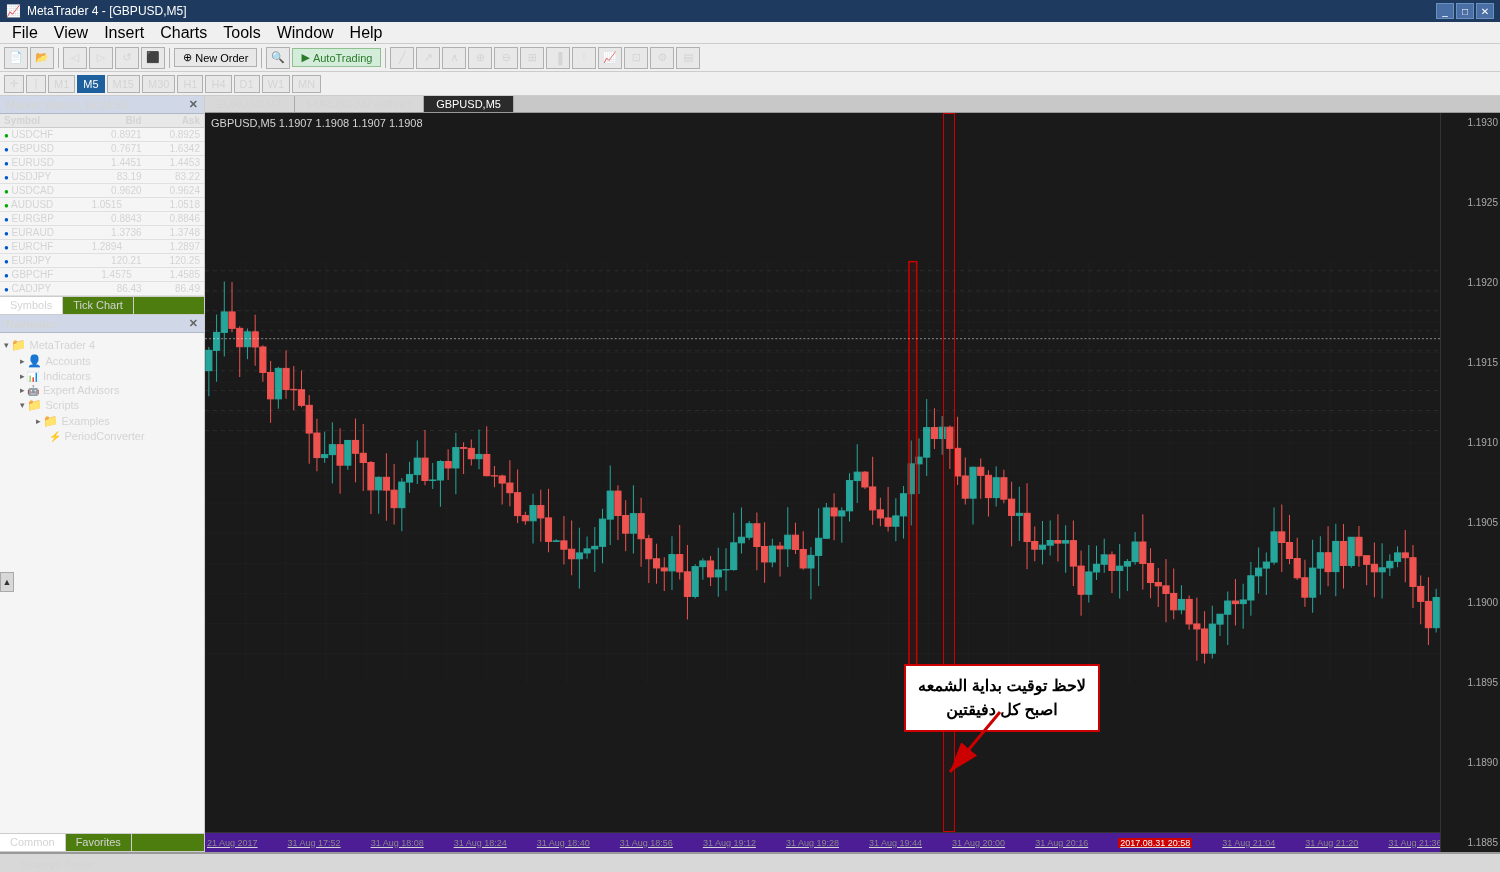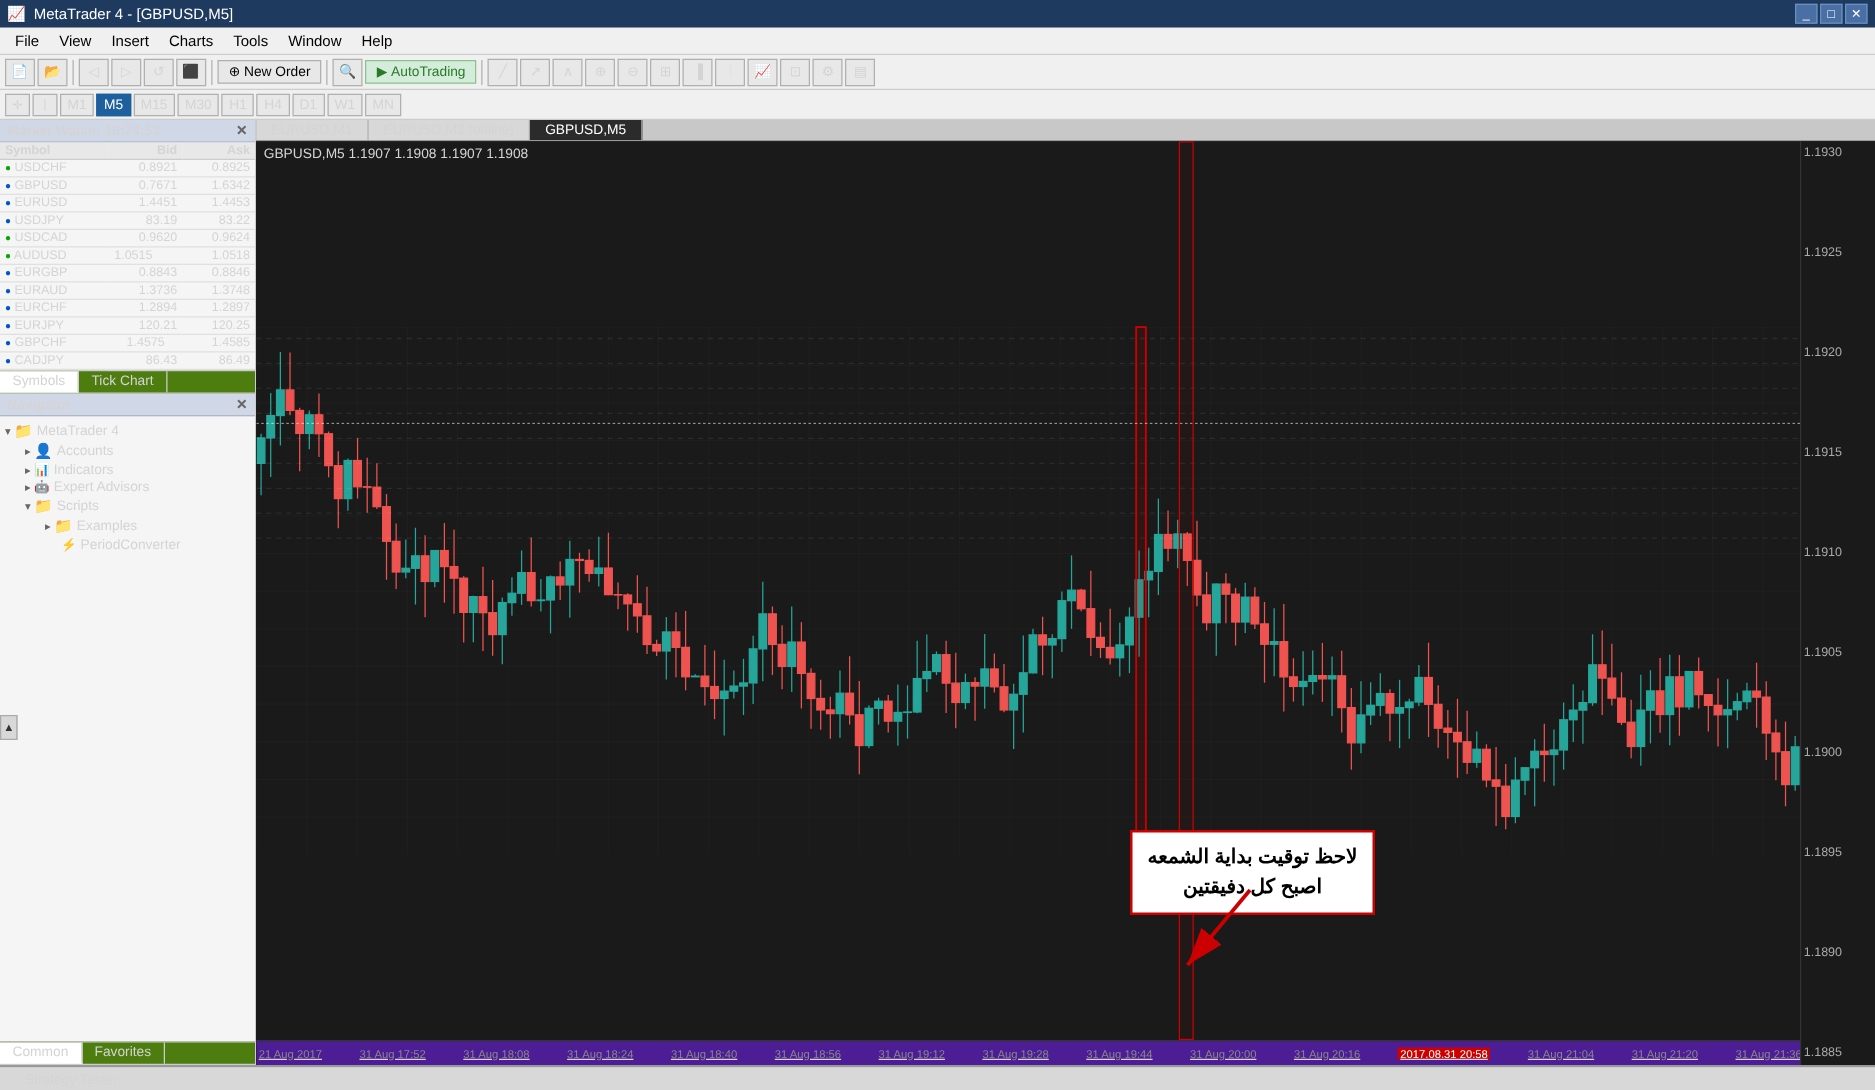--- a/index.html
+++ b/index.html
@@ -6,21 +6,21 @@
     body { width: 1500px; height: 872px; background: #2b2b2b; font-family: 'Segoe UI', Tahoma, Arial, sans-serif; font-size: 11px; color: #d4d4d4; overflow: hidden; }
 
     
     #titlebar { background: #1e3a5f; height: 22px; display: flex; align-items: center; justify-content: space-between; padding: 0 6px; color: #fff; font-size: 12px; }
     #titlebar-left { display: flex; align-items: center; gap: 6px; }
     #titlebar-controls { display: flex; gap: 2px; }
     .titlebar-btn { width: 18px; height: 16px; background: #4a6fa5; border: 1px solid #6a8fc0; color: #fff; font-size: 10px; display: flex; align-items: center; justify-content: center; cursor: pointer; }
 
     
     #menubar { background: #f0f0f0; height: 22px; display: flex; align-items: center; padding: 0 4px; border-bottom: 1px solid #ccc; }
-    .menu-item { padding: 2px 8px; color: #000; font-size: 12px; cursor: pointer; }
+    .menu-item { padding: 2px 8px; color: #000; font-size: 16px; cursor: pointer; }
 
     
     #toolbar1 { background: #f0f0f0; height: 28px; display: flex; align-items: center; padding: 2px 4px; border-bottom: 1px solid #ccc; gap: 2px; }
     .tb-btn { width: 24px; height: 22px; background: #e8e8e8; border: 1px solid #b0b0b0; display: flex; align-items: center; justify-content: center; cursor: pointer; font-size: 11px; }
     .tb-separator { width: 1px; height: 20px; background: #b0b0b0; margin: 0 2px; }
     .tb-new-order { background: #e8e8e8; border: 1px solid #b0b0b0; padding: 2px 8px; font-size: 11px; cursor: pointer; display: flex; align-items: center; gap: 3px; }
     .tb-autotrading { background: #d4edda; border: 1px solid #90c090; padding: 2px 8px; font-size: 11px; cursor: pointer; display: flex; align-items: center; gap: 3px; color: #2a7a2a; }
 
     
     #toolbar2 { background: #f0f0f0; height: 24px; display: flex; align-items: center; padding: 2px 4px; border-bottom: 1px solid #ccc; gap: 2px; }
@@ -70,21 +70,21 @@
 
     
     #chart-canvas { flex: 1; position: relative; background: #1a1a1a; overflow: hidden; }
     #chart-header-info { position: absolute; top: 4px; left: 6px; font-size: 11px; color: #d4d4d4; z-index: 5; }
 
     
     #candle-svg { width: 100%; height: 100%; }
 
     
     #price-axis { position: absolute; right: 0; top: 0; width: 60px; height: 100%; background: #1a1a1a; border-left: 1px solid #333; display: flex; flex-direction: column; justify-content: space-between; padding: 4px 2px; }
-    .price-label { font-size: 10px; color: #aaa; text-align: left; }
+    .price-label { font-size: 10px; color: #aaa; text-align: right; }
 
     
     #time-axis { background: #1a1a1a; height: 20px; border-top: 1px solid #333; display: flex; align-items: center; padding: 0 4px; overflow: hidden; }
     .time-label { font-size: 9px; color: #888; flex: 0 0 auto; margin-right: 40px; }
 
     
     #annotation-box { position: absolute; background: #fff; border: 2px solid #cc0000; padding: 8px 12px; font-size: 14px; color: #000; text-align: center; right: 400px; bottom: 120px; z-index: 10; min-width: 180px; line-height: 1.5; }
 
     
     #bottom-section { height: 260px; background: #f0f0f0; border-top: 2px solid #999; display: flex; flex-direction: column; }
@@ -217,21 +217,21 @@
       <td style="text-align:right;">0.8843</td>
       <td style="text-align:right;">0.8846</td>
     </tr>
             <tr>
       <td><span style="color:#0055cc;font-size:8px;">●</span> EURAUD</td>
       <td style="text-align:right;">1.3736</td>
       <td style="text-align:right;">1.3748</td>
     </tr>
             <tr>
       <td><span style="color:#0055cc;font-size:8px;">●</span> EURCHF</td>
-      <td style="text-align:right;">1.2894</td>
+      <td style="">1.2894</td>
       <td style="text-align:right;">1.2897</td>
     </tr>
             <tr>
       <td><span style="color:#0055cc;font-size:8px;">●</span> EURJPY</td>
       <td style="text-align:right;">120.21</td>
       <td style="text-align:right;">120.25</td>
     </tr>
             <tr>
       <td><span style="color:#0055cc;font-size:8px;">●</span> GBPCHF</td>
       <td style="text-align:center;margin-top:34px;">1.4575</td>

